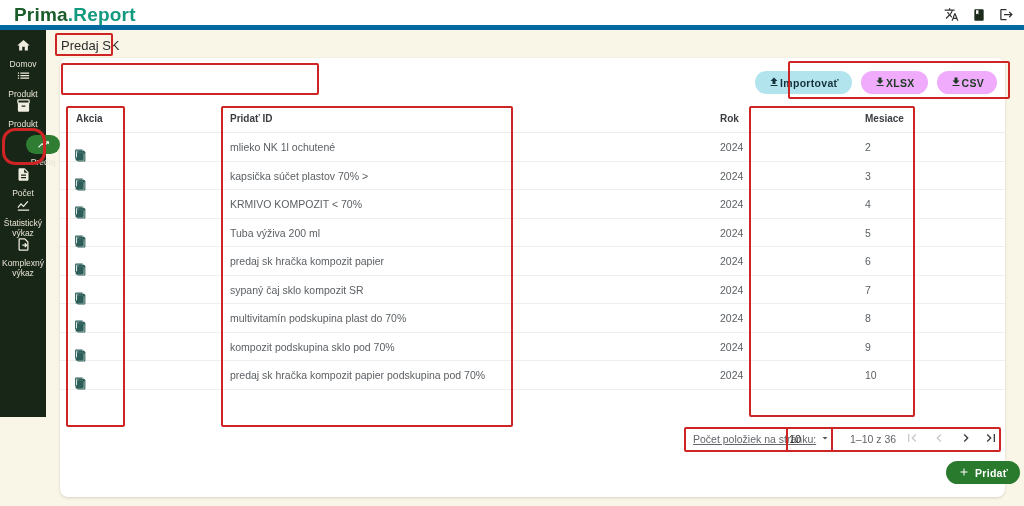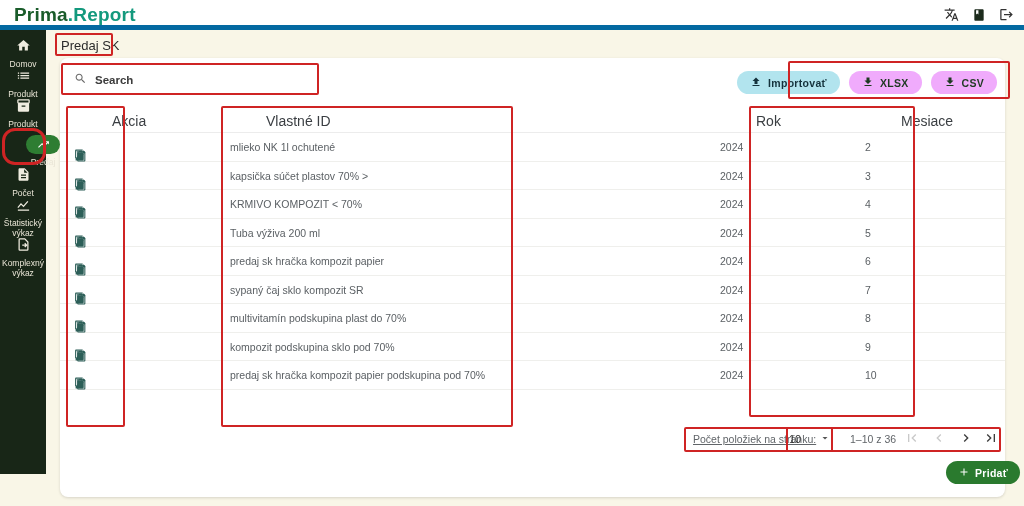--- a/index.html
+++ b/index.html
@@ -8,46 +8,46 @@
 
   
   .topbar { position:absolute; left:0; top:0; width:1024px; height:30px; background:#ffffff; border-bottom:5px solid #0369a1; z-index:5; }
   .logo { position:absolute; left:14px; top:4px; font-size:19px; font-weight:800; letter-spacing:.2px; }
   .logo .p1 { color:#1a5c2a; }
   .logo .p2 { color:#13997d; }
   .topbar-icons { position:absolute; right:10px; top:7px; display:flex; gap:13px; align-items:center; }
   .topbar-icons svg { display:block; cursor:pointer; }
 
   
-  .sidebar { position:absolute; left:0; top:30px; width:46px; height:444px; background:#182617; z-index:4; }
+  .sidebar { position:absolute; left:0; top:30px; width:46px; height:387px; background:#182617; z-index:4; }
   .side-item { position:absolute; left:0; width:46px; text-align:center; color:#e9e5d6; cursor:pointer; }
   .side-item .lbl { display:block; font-size:8.5px; line-height:10px; margin-top:2px; color:#e9e5d6; }
   .side-item svg { display:inline-block; }
   .active-pill { display:inline-flex; align-items:center; justify-content:center; width:34px; height:19px; border-radius:10px; background:#2e7d32; }
 
   
   .page-title { position:absolute; left:61px; top:38px; font-size:13px; color:#2b2b2b; z-index:3; }
   .card { position:absolute; left:60px; top:58px; width:945px; height:439px; background:#ffffff; border-radius:8px; box-shadow:0 1px 3px rgba(0,0,0,.14); z-index:2; }
 
   
   .search-field { position:absolute; left:12px; top:12px; width:244px; height:24px; border-bottom:1px solid #b9b9b3; display:flex; align-items:center; gap:8px; padding:0 2px 3px 2px; }
   .search-field input { border:none; outline:none; width:200px; font-size:11.5px; font-weight:600; color:#333; background:transparent; font-family:"Liberation Sans", sans-serif; }
   .search-field input::placeholder { color:#3c3c3c; opacity:1; font-weight:600; }
 
   
   .btn-group { position:absolute; right:8px; top:13px; display:flex; gap:9px; align-items:center; }
-  .pill-btn { display:inline-flex; align-items:center; gap:6px; height:23px; padding:0 13px; border-radius:12px; font-size:10.5px; font-weight:700; cursor:pointer; border:none; letter-spacing:.3px; }
+  .pill-btn { display:inline-flex; align-items:center; gap:0; height:23px; padding:0 13px; border-radius:12px; font-size:10.5px; font-weight:700; cursor:pointer; border:none; letter-spacing:.3px; }
   .pill-btn.import { background:#b2e4ee; color:#15323c; }
   .pill-btn.export { background:#f0abfc; color:#1e3a22; }
 
   
   .table { position:absolute; left:0; top:48px; width:945px; }
   .t-head { position:relative; height:27px; border-bottom:1px solid #ececec; }
   .t-row  { position:relative; height:28.5px; border-bottom:1px solid #efefec; }
-  .t-head span { position:absolute; top:7px; font-size:14px; font-weight:400; color:#3a3e42;margin-left:36px; }
+  .t-head span { position:absolute; top:7px; font-size:10px; font-weight:700; color:#3a3e42; }
   .t-row  span { position:absolute; top:8px; font-size:10.5px; color:#5a5f63; white-space:nowrap; }
   .c-akcia   { left:16px; }
   .c-vlastne { left:170px; }
   .c-rok     { left:660px; }
   .c-mesiac  { left:805px; }
   .row-actions { position:absolute; left:14px; top:6px; display:flex; gap:11px; }
   .row-actions svg { cursor:pointer; display:block; }
 
   
   .pagination { position:absolute; left:0; top:369px; width:945px; height:25px; font-size:10.5px; color:#616569; }
@@ -146,26 +146,20 @@
             <path d="M10 13h7M14 10l3 3-3 3"></path>
           </svg></span>
       <span class="lbl">Komplexný výkaz</span>
     </div>
   </div>
 
   <div class="page-title">Predaj SK</div>
 
   <div class="card">
 
-    <div class="search-field">
-      <span><svg width="13" height="13" viewBox="0 0 24 24" fill="#6a6a6a">
-            <path d="M15.5 14h-.79l-.28-.27C15.41 12.59 16 11.11 16 9.5 16 5.91 13.09 3 9.5 3S3 5.91 3 9.5 5.91 16 9.5 16c1.61 0 3.09-.59 4.23-1.57l.27.28v.79l5 4.99L20.49 19l-4.99-5zm-6 0C7.01 14 5 11.99 5 9.5S7.01 5 9.5 5 14 7.01 14 9.5 11.99 14 9.5 14z"></path>
-          </svg></span>
-      <input type="text" placeholder="Search" style="">
-    </div>
 
     <div class="btn-group">
       <button class="pill-btn import">
         <span><svg width="12" height="12" viewBox="0 0 24 24" fill="#15323c">
               <path d="M9 16h6v-6h4l-7-7-7 7h4zM5 18h14v2H5z"></path>
             </svg></span>
         <span>Importovať</span>
       </button>
       <button class="pill-btn export">
         <span><svg width="12" height="12" viewBox="0 0 24 24" fill="#1e3a22">
@@ -177,21 +171,21 @@
         <span><svg width="12" height="12" viewBox="0 0 24 24" fill="#1e3a22">
               <path d="M19 9h-4V3H9v6H5l7 7 7-7zM5 18v2h14v-2H5z"></path>
             </svg></span>
         <span>CSV</span>
       </button>
     </div>
 
     <div class="table">
       <div class="t-head">
         <span class="c-akcia">Akcia</span>
-        <span class="c-vlastne">Vlastné ID</span>
+        <span class="c-vlastne">Pridať ID</span>
         <span class="c-rok">Rok</span>
         <span class="c-mesiac">Mesiace</span>
       </div>
       <div>
 
   <div class="t-row">
     <span class="row-actions">
       <span>
                 <svg width="13" height="13" viewBox="0 0 24 24" fill="#2d5f58">
                   <path d="M16 1H4c-1.1 0-2 .9-2 2v14h2V3h12V1zm3 4H8c-1.1 0-2 .9-2 2v14c0 1.1.9 2 2 2h11c1.1 0 2-.9 2-2V7c0-1.1-.9-2-2-2zm0 16H8V7h11v14z"></path>

